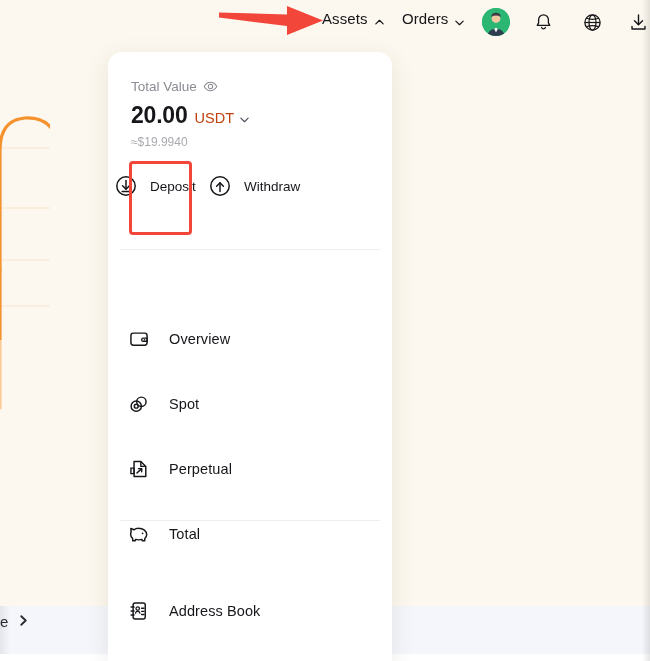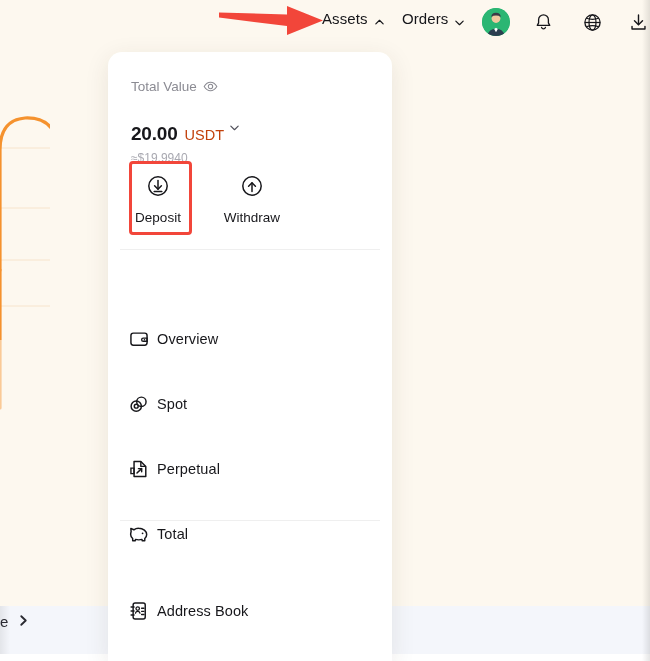--- a/index.html
+++ b/index.html
@@ -139,25 +139,24 @@
     color: #8b8b93;
     font-size: 13.5px;
   }
   .amount-row {
     display: flex;
     align-items: baseline;
     gap: 7px;
     margin-top: 5px;
   }
   .amount {
-    font-size: 19px;
+    font-size: 23px;
     font-weight: bold;
     color: #17171b;
     letter-spacing: -.2px;
-    margin-top: 21px;
   }
   .ccy {
     font-size: 14.5px;
     color: #c2410c;
   }
   .ccy-chev { align-self: center; margin-left: -2px; }
   .approx {
     margin-top: 6px;
     font-size: 12px;
     color: #a9a9b1;
@@ -167,21 +166,20 @@
   .actions {
     position: absolute;
     left: 0; top: 109px;
     width: 284px;
     display: flex;
   }
   .action {
     width: 88px;
     margin-left: 6px;
     display: flex;
-    flex-direction: column;
     align-items: center;
     gap: 12px;
     padding: 13px 0 11px 0;
   }
   .action-label {
     font-size: 13.5px;
     color: #17171b;
   }
   .action-icon {
     width: 24px; height: 24px;
@@ -212,21 +210,21 @@
   .div-1 { top: 197px; }
   .div-2 { top: 468px; }
 
   .menu-item {
     position: absolute;
     left: 20px;
     width: 250px;
     height: 30px;
     display: flex;
     align-items: center;
-    gap: 7px;
+    gap: 19px;
   }
   .menu-label {
     font-size: 14.5px;
     color: #17171b;
     letter-spacing: .1px;
   }
   .menu-icon {
     width: 22px; height: 22px;
     display: flex;
     align-items: center;

